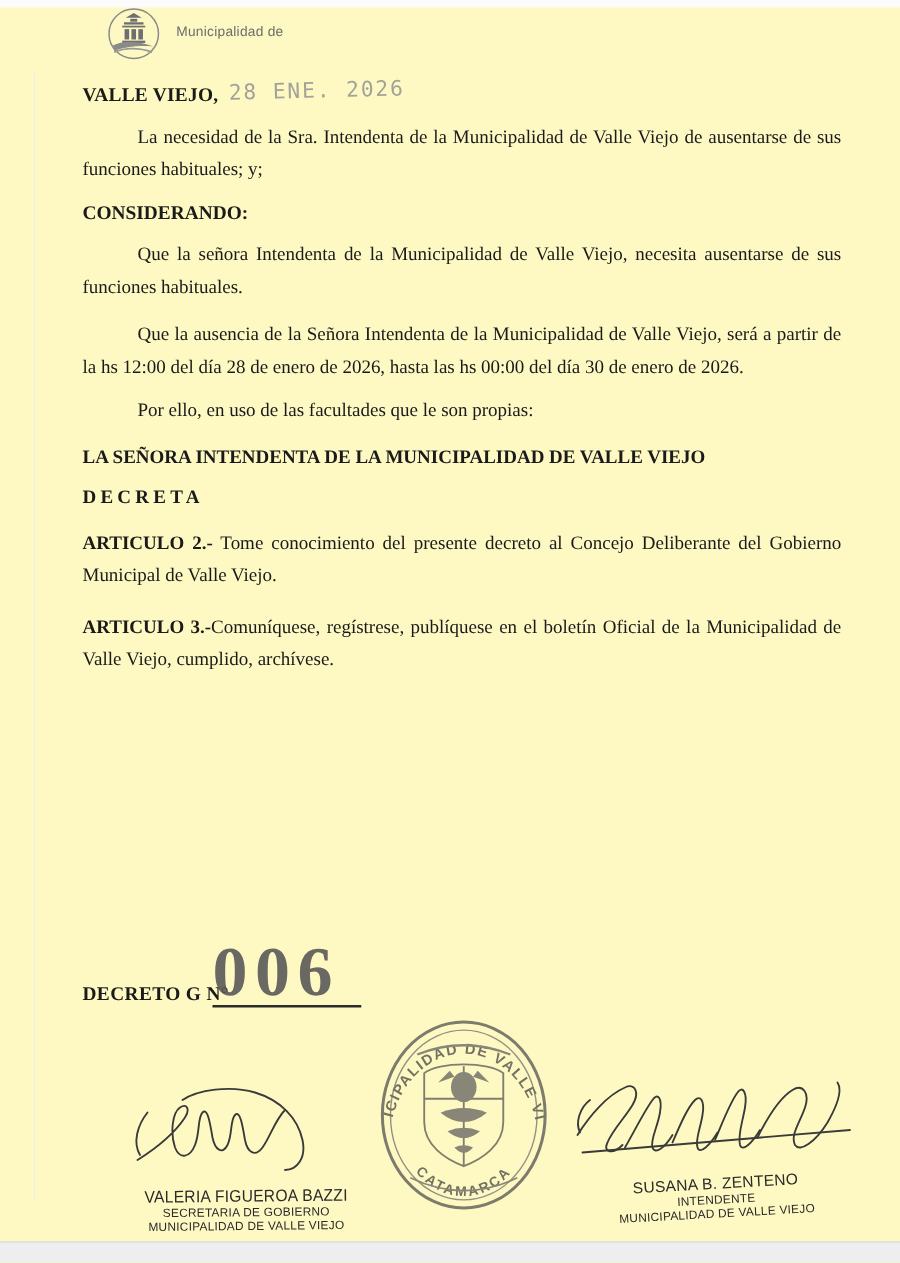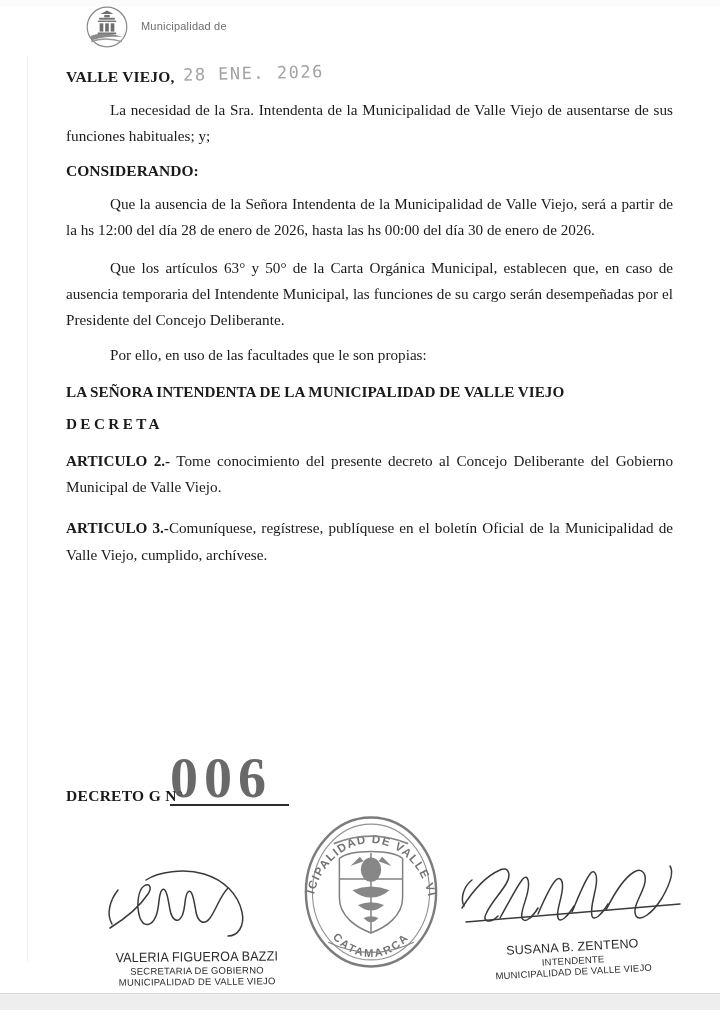--- a/index.html
+++ b/index.html
@@ -5,21 +5,21 @@
 <style>
   html, body {
     margin: 0;
     padding: 0;
     background: #e8e8e8;
   }
   .page {
     position: relative;
     width: 720px;
     height: 1010px;
-    background: #ffffff;
+    background: #fef9c3;
     overflow: hidden;
     font-family: "Liberation Serif", "DejaVu Serif", serif;
     color: #1a1a1a;
   }
   
   .scan-line-left {
     position: absolute;
     left: 27px;
     top: 56px;
     width: 1px;
@@ -231,22 +231,22 @@
   <div class="body-area">
 
     <div class="line-date">
       <span class="place">VALLE VIEJO,</span>
       <span class="date-stamp">28 ENE. 2026</span>
     </div>
 
     <p class="para">La necesidad de la Sra. Intendenta de la Municipalidad de Valle Viejo de ausentarse de sus funciones habituales; y;</p>
 
     <div class="heading">CONSIDERANDO:</div>
+    <p class="para">Que la señora Intendenta de la Municipalidad de Valle Viejo, necesita ausentarse de sus funciones habituales.</p>
     <p class="para">Que la ausencia de la Señora Intendenta de la Municipalidad de Valle Viejo, será a partir de la hs 12:00  del día 28 de enero de 2026, hasta las hs 00:00 del día 30 de enero de 2026.</p>
-    <p class="para">Que los artículos 63° y 50° de la Carta Orgánica Municipal, establecen que, en caso de ausencia temporaria del Intendente Municipal, las funciones de su cargo serán desempeñadas por el Presidente del Concejo Deliberante.</p>
 
     <p class="para tight">Por ello, en uso de las facultades que le son propias:</p>
 
     <div class="center">LA SEÑORA INTENDENTA DE LA MUNICIPALIDAD DE VALLE VIEJO</div>
     <div class="decreta">DECRETA</div>
 
     <p class="art"><b>ARTICULO 2.-</b><span> Tome conocimiento del presente decreto al Concejo Deliberante del Gobierno Municipal de Valle Viejo.</span></p>
     <p class="art"><b>ARTICULO 3.-</b><span>Comuníquese, regístrese, publíquese en el boletín Oficial de la Municipalidad de Valle Viejo, cumplido, archívese.</span></p>
   </div>
 

